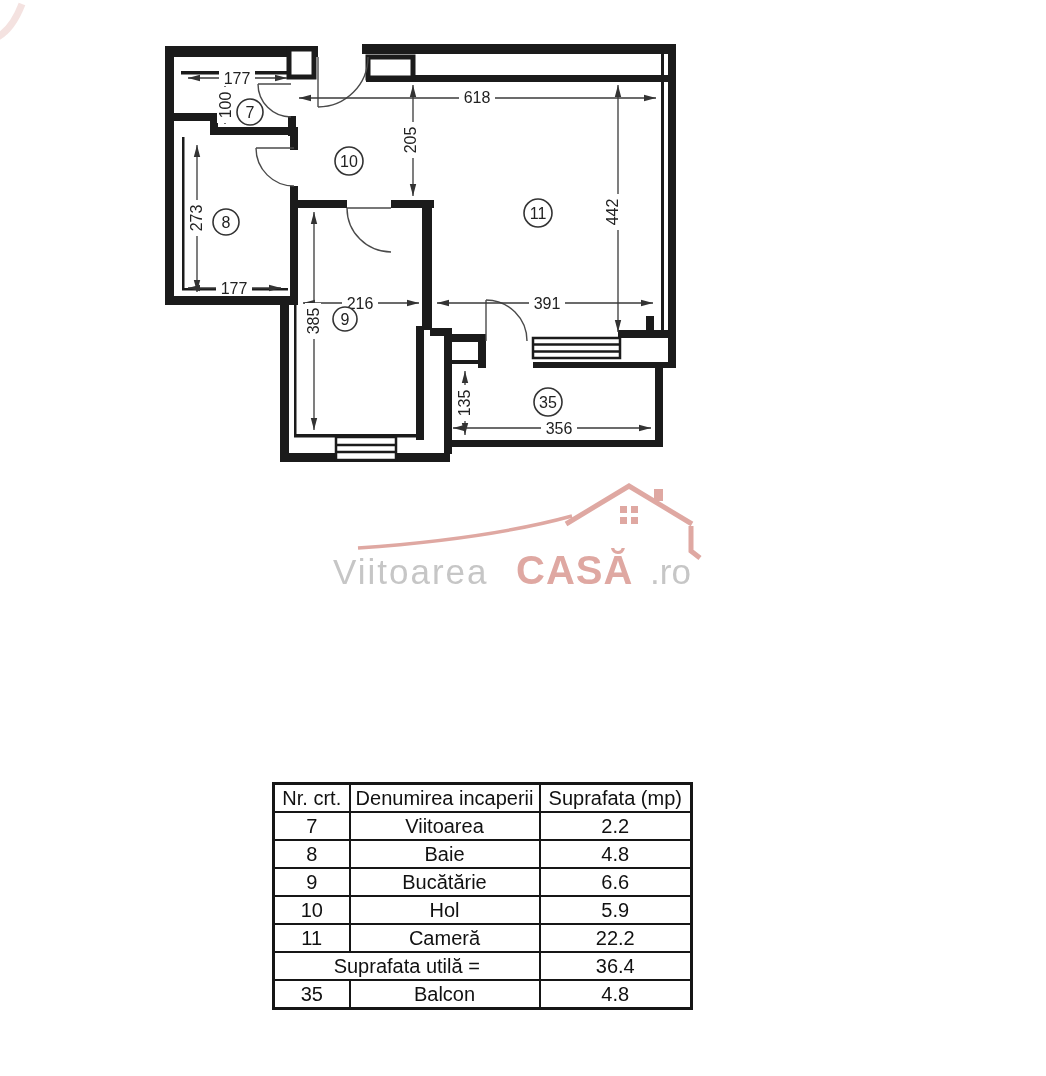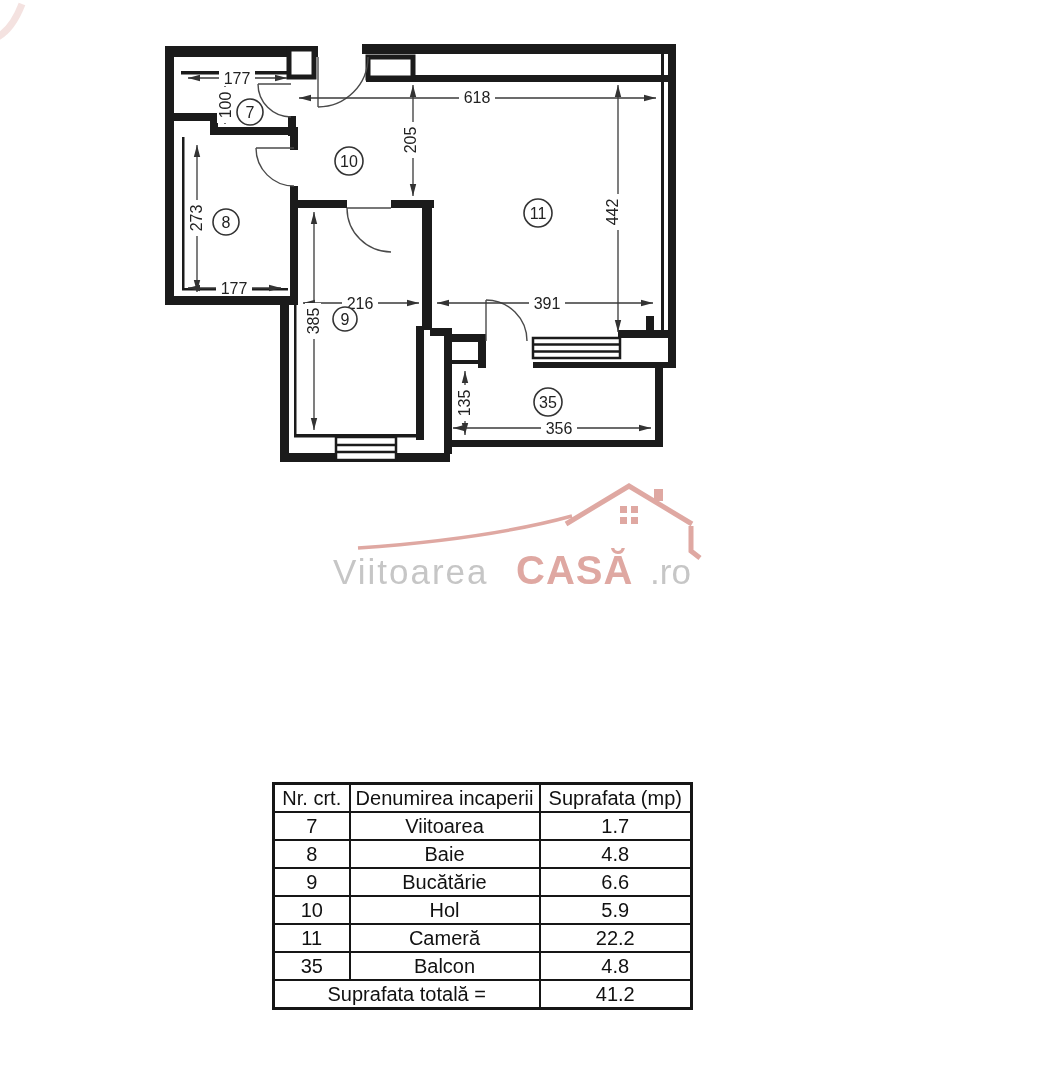--- a/index.html
+++ b/index.html
@@ -236,21 +236,21 @@
     </colgroup>
     <tbody>
       <tr>
         <td>Nr. crt.</td>
         <td>Denumirea incaperii</td>
         <td>Suprafata (mp)</td>
       </tr>
       <tr>
         <td>7</td>
         <td>Viitoarea</td>
-        <td>1.7</td>
+        <td>2.2</td>
       </tr>
       <tr>
         <td>8</td>
         <td>Baie</td>
         <td>4.8</td>
       </tr>
       <tr>
         <td>9</td>
         <td>Bucătărie</td>
         <td>6.6</td>
@@ -259,24 +259,24 @@
         <td>10</td>
         <td>Hol</td>
         <td>5.9</td>
       </tr>
       <tr>
         <td>11</td>
         <td>Cameră</td>
         <td>22.2</td>
       </tr>
       <tr>
+        <td colspan="2">Suprafata utilă =</td>
+        <td>36.4</td>
+      </tr>
+      <tr>
         <td>35</td>
         <td>Balcon</td>
         <td>4.8</td>
       </tr>
-      <tr>
-        <td colspan="2">Suprafata totală =</td>
-        <td>41.2</td>
-      </tr>
     </tbody>
   </table>
 
 </div>
 
 </body></html>

